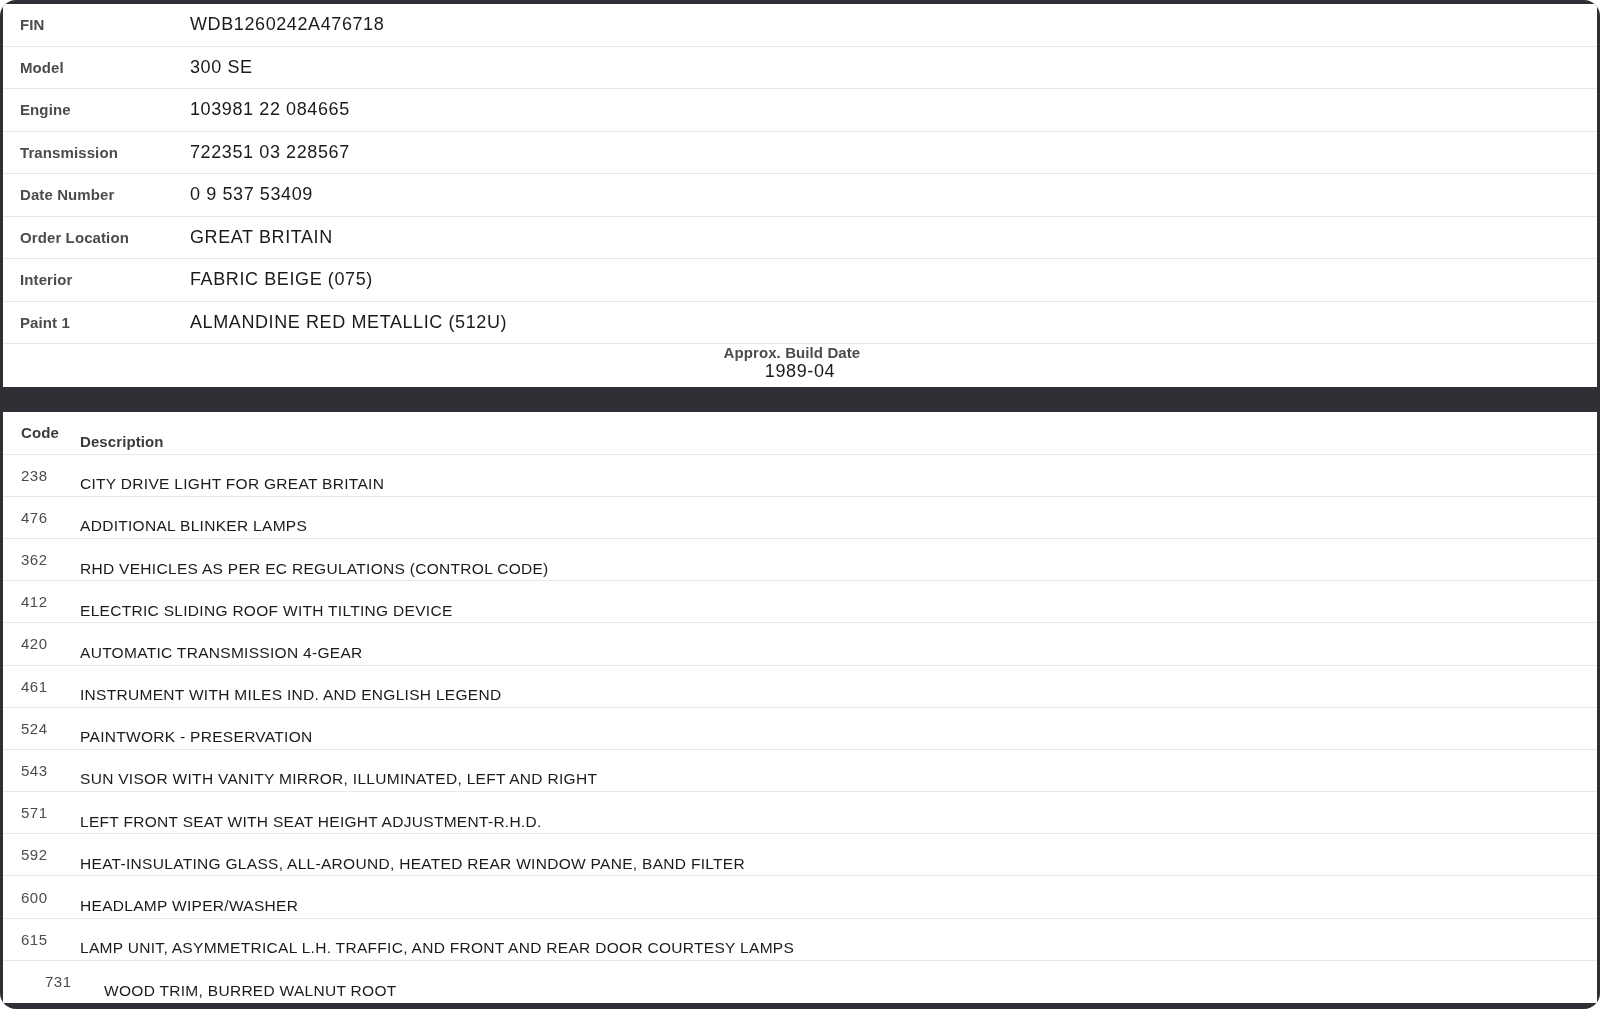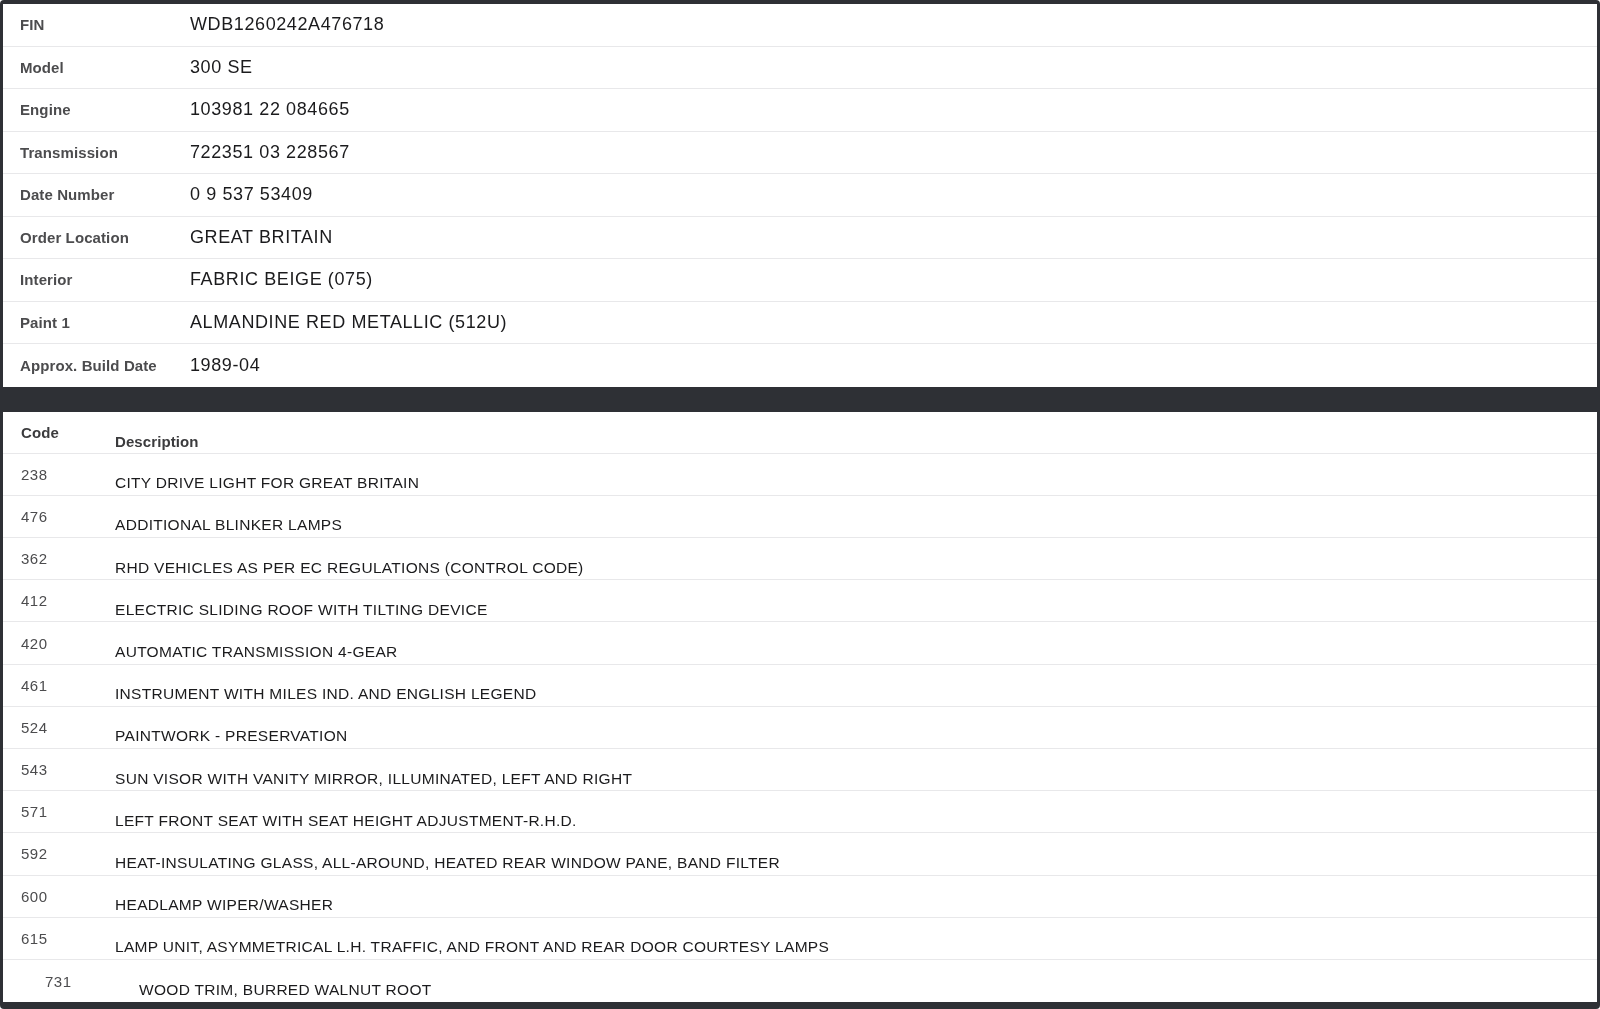--- a/index.html
+++ b/index.html
@@ -13,45 +13,46 @@
   *{box-sizing:border-box;}
   html,body{margin:0;padding:0;background:#ffffff;}
   body{
     width:1600px;height:1009px;
     font-family:"Liberation Sans","DejaVu Sans",sans-serif;
     -webkit-font-smoothing:antialiased;
   }
   .frame{
     width:1600px;height:1009px;
     background:var(--frame-bg);
-    border-radius:4px;
+    border-radius:16px;
     padding:4px 3px 6px 3px;
     display:flex;flex-direction:column;gap:25px;
     overflow:hidden;
+    justify-content:space-between;
   }
   .card{background:var(--card-bg);width:100%;}
   
   .vrow{
     display:flex;align-items:center;
     height:42.5px;border-bottom:1px solid var(--separator);
   }
-  .vrow:last-child{border-bottom:none;}
+  .vrow:last-child{border-bottom:none;flex-direction:column;}
   .vlabel{
     flex:0 0 auto;width:187px;padding-left:17px;
     font-size:15px;font-weight:600;color:var(--label-color);
     letter-spacing:0.1px;white-space:nowrap;
   }
   .vvalue{
     font-size:18px;font-weight:400;color:var(--value-color);
     letter-spacing:0.6px;white-space:nowrap;
   }
   
   .crow{
     display:flex;align-items:center;
-    height:42.2px;border-bottom:1px solid var(--separator);gap:35px;
+    height:42.2px;border-bottom:1px solid var(--separator);
   }
   .crow:last-child{border-bottom:none;padding-left:24px;}
   .ccode{
     flex:0 0 auto;width:77px;padding-left:18px;
     font-size:15px;font-weight:400;color:var(--label-color);
     letter-spacing:0.5px;white-space:nowrap;
   }
   .cdesc{
     font-size:15.5px;font-weight:400;color:var(--value-color);
     letter-spacing:0.3px;white-space:nowrap;margin-top:18px;

